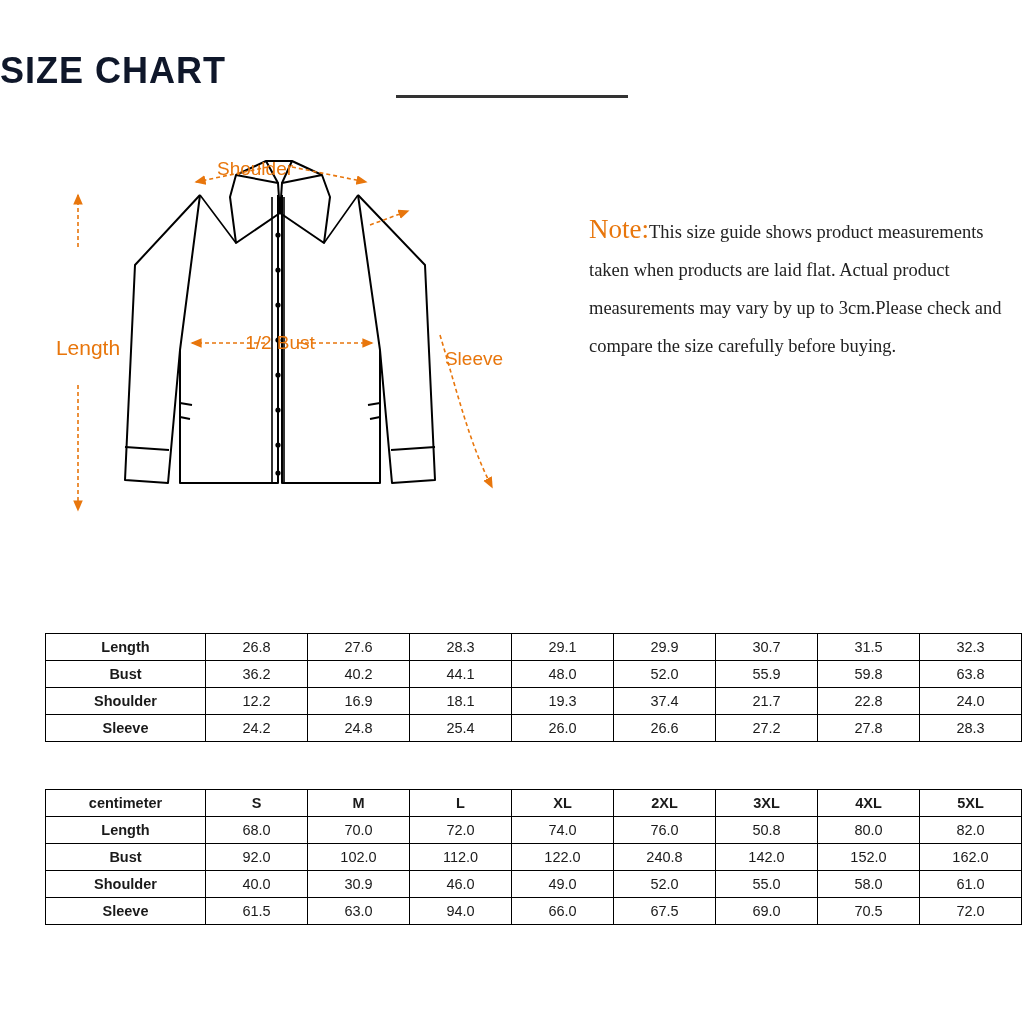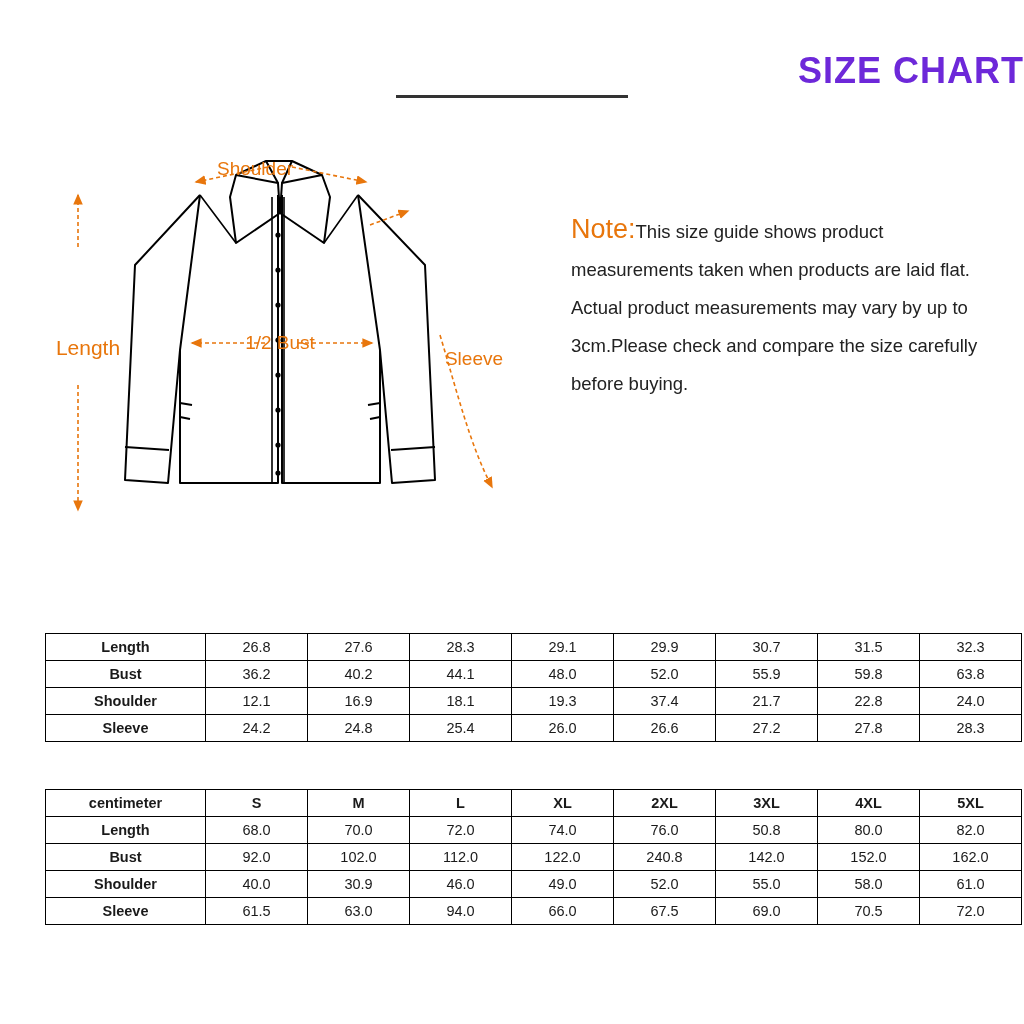--- a/index.html
+++ b/index.html
@@ -15,25 +15,25 @@
     color: #1a1a1a;
     overflow: hidden;
   }
 
   
   .title {
     position: absolute;
     top: 50px;
     left: 0;
     width: 1024px;
-    text-align: right;
+    text-align: left;
     font-size: 36px;
     font-weight: bold;
     letter-spacing: 1px;
-    color: #6d28d9;
+    color: #0f172a;
   }
   .title-underline {
     position: absolute;
     top: 95px;
     left: 396px;
     width: 232px;
     height: 3px;
     background: #333;
   }
 
@@ -42,23 +42,24 @@
     position: absolute;
     left: 40px;
     top: 135px;
     width: 500px;
     height: 410px;
   }
 
   
   .note {
     position: absolute;
-    left: 571px;
+    left: 589px;
     top: 210px;
     width: 425px;
+    font-family: Liberation Serif, serif;
   }
   .note-word {
     color: #E8760C;
     font-size: 27px;
     line-height: 38px;
   }
   .note-text {
     color: #222;
     font-size: 18.5px;
     line-height: 38px;
@@ -188,21 +189,21 @@
         <td class="col-size">40.2</td>
         <td class="col-size">44.1</td>
         <td class="col-size">48.0</td>
         <td class="col-size">52.0</td>
         <td class="col-size">55.9</td>
         <td class="col-size">59.8</td>
         <td class="col-size">63.8</td>
       </tr>
       <tr>
         <td class="rowlabel col-label">Shoulder</td>
-        <td class="col-size">12.1</td>
+        <td class="col-size">12.2</td>
         <td class="col-size">16.9</td>
         <td class="col-size">18.1</td>
         <td class="col-size">19.3</td>
         <td class="col-size">37.4</td>
         <td class="col-size">21.7</td>
         <td class="col-size">22.8</td>
         <td class="col-size">24.0</td>
       </tr>
       <tr>
         <td class="rowlabel col-label">Sleeve</td>

